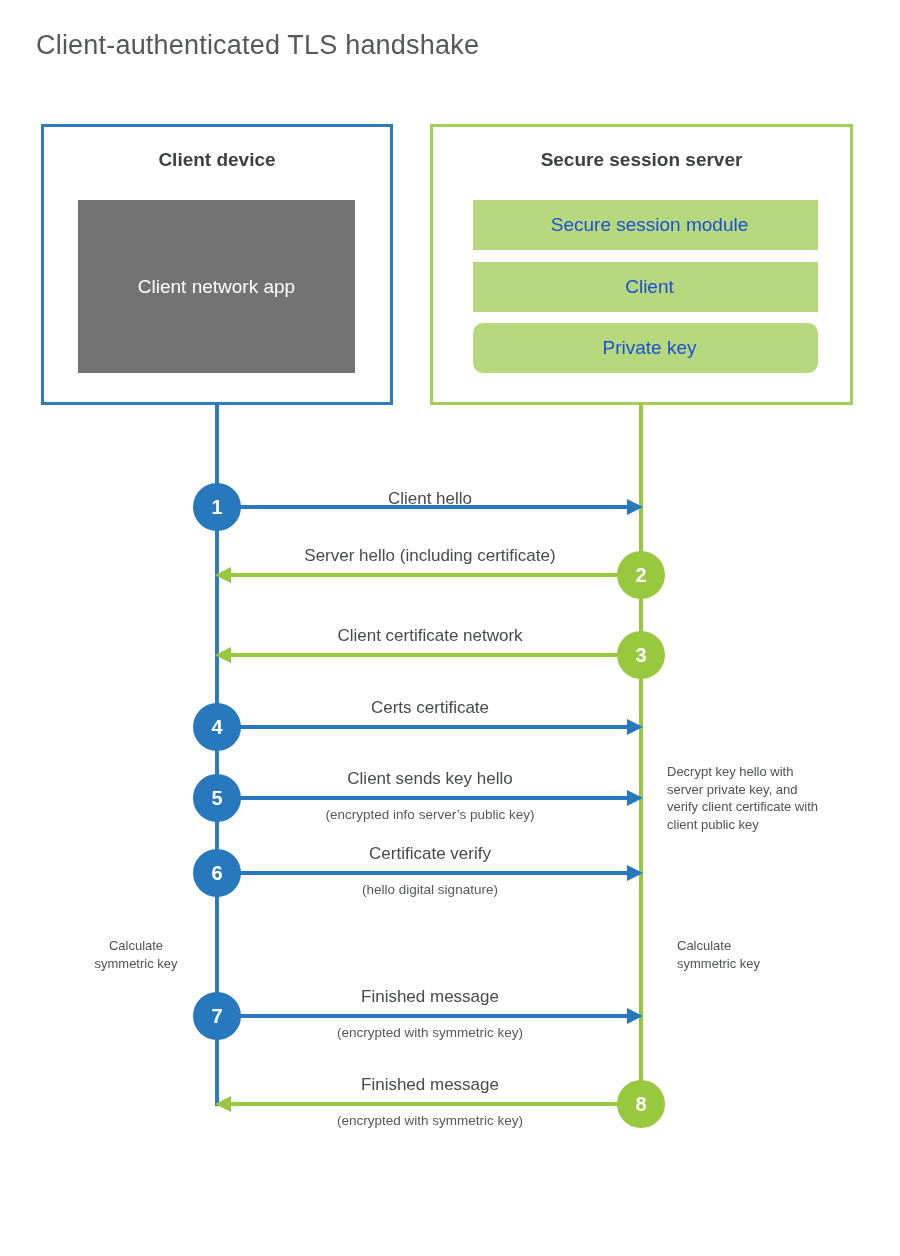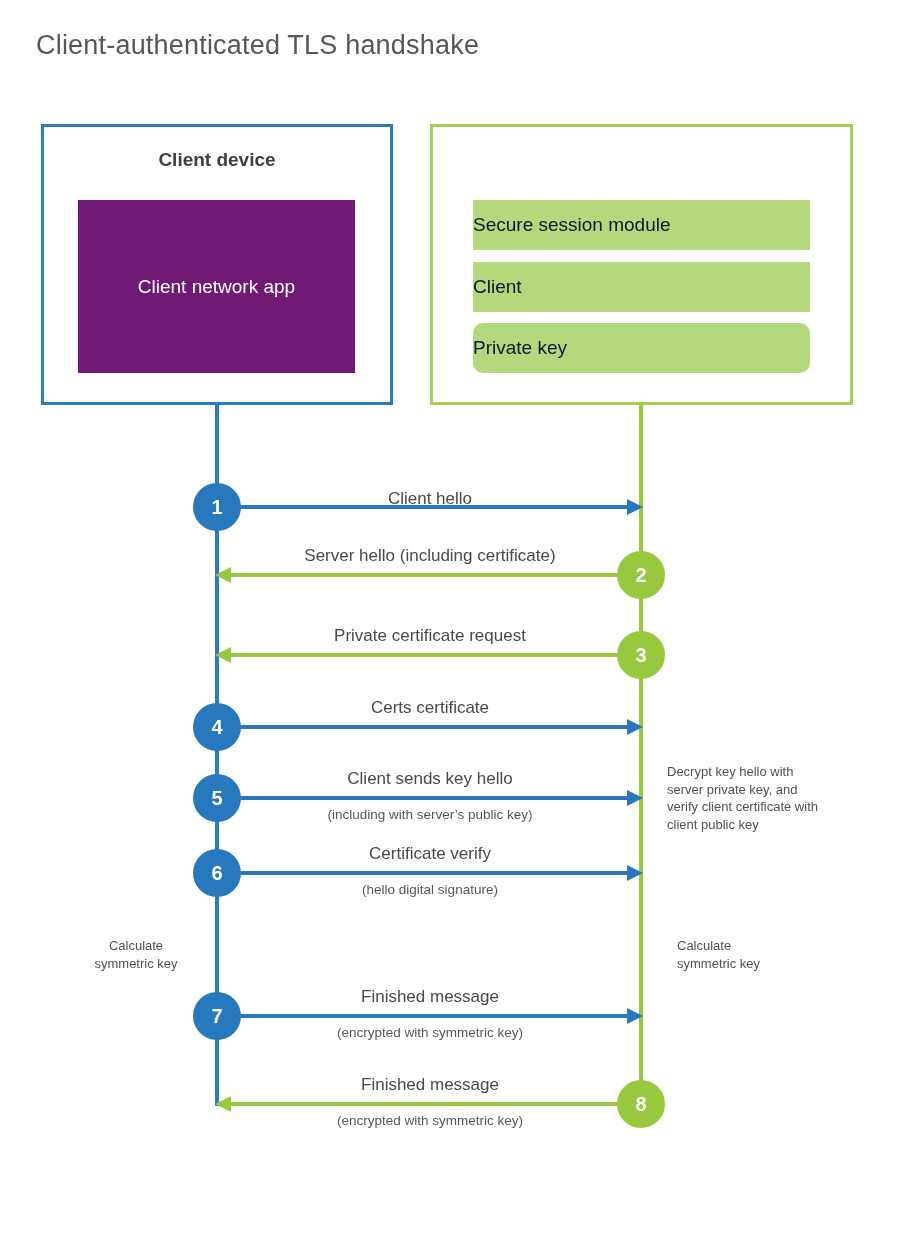--- a/index.html
+++ b/index.html
@@ -7,26 +7,26 @@
   .canvas{position:relative;width:900px;height:1256px;background:#fff;overflow:hidden;}
 
   .page-title{position:absolute;left:36px;top:30px;font-size:27px;font-weight:300;color:#55575c;letter-spacing:0.2px;}
 
   
   .actor-box{position:absolute;top:124px;height:281px;background:#fff;box-sizing:border-box;}
   .client-box{left:41px;width:352px;border:3px solid #2d7abf;}
   .server-box{left:430px;width:423px;border:3px solid #a2cf58;}
   .actor-title{position:absolute;left:0;right:0;top:22px;text-align:center;font-size:19px;font-weight:bold;color:#3d3f42;}
 
-  .client-app{position:absolute;left:34px;top:73px;width:277px;height:173px;background:#701a75;color:#fff;
+  .client-app{position:absolute;left:34px;top:73px;width:277px;height:173px;background:#737373;color:#fff;
     display:flex;align-items:center;justify-content:center;text-align:center;font-size:19px;line-height:28px;}
   .client-app-inner{width:200px;}
 
-  .server-bar{position:absolute;left:40px;width:337px;height:50px;background:#b5d87c;color:#0f172a;
-    text-align:left;line-height:50px;font-size:19px;}
+  .server-bar{position:absolute;left:40px;width:337px;height:50px;background:#b5d87c;color:#1d4ed8;
+    text-align:center;line-height:50px;font-size:19px;padding-left:8px;}
   .bar-0{top:73px;} .bar-1{top:135px;} .bar-2{top:196px;border-radius:10px;}
 
   
   .lifeline{position:absolute;width:4px;}
   .client-line{left:215px;top:403px;height:703px;background:#2d7abf;}
   .server-line{left:639px;top:403px;height:678px;background:#97c83e;}
 
   
   .step-circle{position:absolute;width:48px;height:48px;border-radius:50%;color:#fff;font-size:20px;font-weight:bold;
     text-align:center;line-height:48px;z-index:3;}
@@ -67,20 +67,21 @@
   <div class="page-title">Client-authenticated TLS handshake</div>
 
   <div class="actor-box client-box">
     <div class="actor-title">Client device</div>
     <div class="client-app">
       <div class="client-app-inner">Client network app</div>
     </div>
   </div>
 
   <div class="actor-box server-box">
+    <div class="actor-title">Secure session server</div>
     <div class="server-bar bar-0">Secure session module</div>
     <div class="server-bar bar-1">Client</div>
     <div class="server-bar bar-2">Private key</div>
   </div>
 
   <div class="lifeline client-line"></div>
   <div class="lifeline server-line"></div>
 
   <div class="y1">
     <div class="step-circle c-blue">1</div>
@@ -93,36 +94,36 @@
     <div class="step-circle c-green">2</div>
     <div class="abar abar-green"></div>
     <div class="ahead ahead-left"></div>
     <div class="msg-label">Server hello (including certificate)</div>
   </div>
 
   <div class="y3">
     <div class="step-circle c-green">3</div>
     <div class="abar abar-green"></div>
     <div class="ahead ahead-left"></div>
-    <div class="msg-label">Private certificate request</div>
+    <div class="msg-label">Client certificate network</div>
   </div>
 
   <div class="y4">
     <div class="step-circle c-blue">4</div>
     <div class="abar abar-blue"></div>
     <div class="ahead ahead-right"></div>
     <div class="msg-label">Certs certificate</div>
   </div>
 
   <div class="y5">
     <div class="step-circle c-blue">5</div>
     <div class="abar abar-blue"></div>
     <div class="ahead ahead-right"></div>
     <div class="msg-label">Client sends key hello</div>
-    <div class="msg-sub">(including with server’s public key)</div>
+    <div class="msg-sub">(encrypted info server’s public key)</div>
   </div>
 
   <div class="y6">
     <div class="step-circle c-blue">6</div>
     <div class="abar abar-blue"></div>
     <div class="ahead ahead-right"></div>
     <div class="msg-label">Certificate verify</div>
     <div class="msg-sub">(hello digital signature)</div>
   </div>
 

